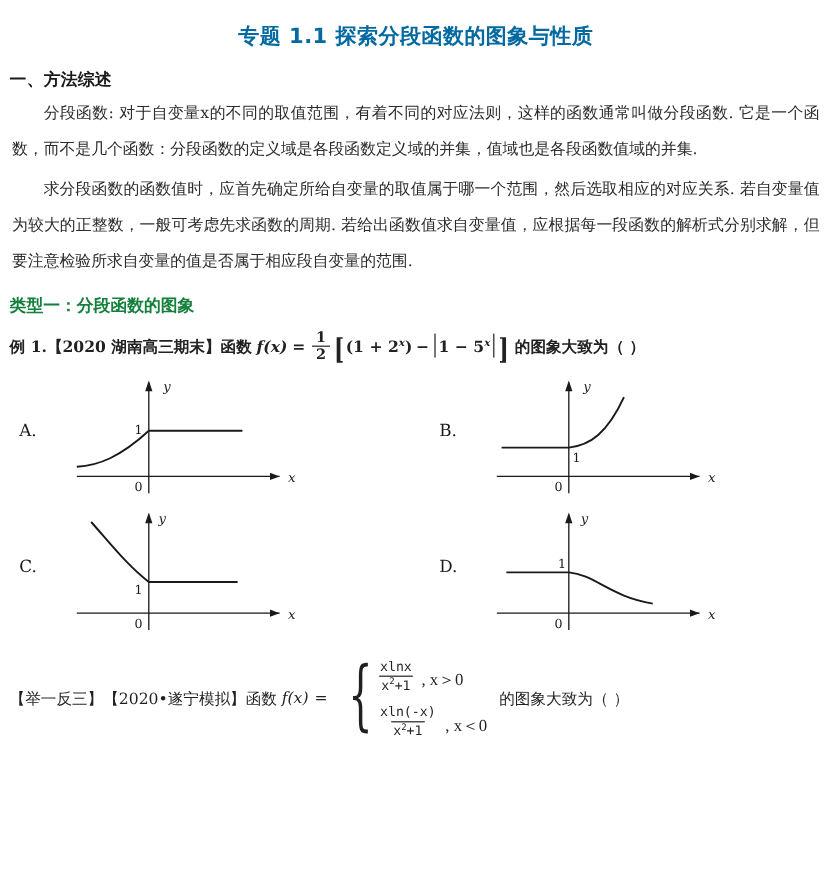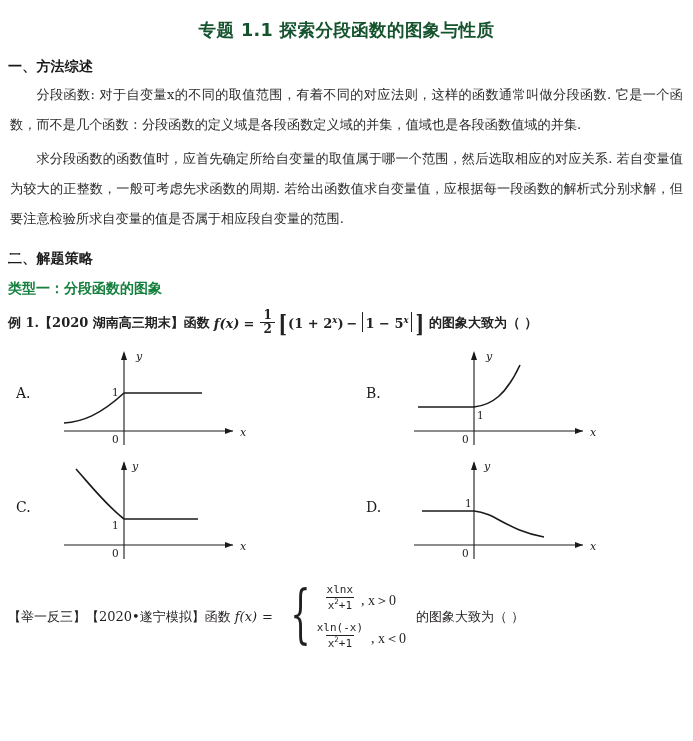--- a/index.html
+++ b/index.html
@@ -21,21 +21,21 @@
     height: 741px;
     padding: 0;
     box-sizing: border-box;
   }
   .doc-title {
     text-align: center;
     font-family: "DejaVu Sans", "Liberation Sans", sans-serif;
     font-weight: bold;
     font-size: 17.5px;
     letter-spacing: 0.4px;
-    color: #14532d;
+    color: #0369a1;
     margin: 10px 0 0 0;
     padding-top: 8px;
   }
   .section-head {
     font-family: "DejaVu Sans", "Liberation Sans", sans-serif;
     font-weight: bold;
     font-size: 14px;
     color: #1a1a1a;
     margin: 16px 0 0 8px;
     letter-spacing: 0.2px;
@@ -169,21 +169,20 @@
     flex-direction: column;
     justify-content: center;
     gap: 10px;
     margin-left: -6px;
   }
   .pw-row {
     display: flex;
     align-items: center;
     font-family: "DejaVu Sans Mono","Liberation Mono",monospace;
     font-size: 11px;
-    justify-content: center;
   }
   .pw-frac {
     display: inline-flex;
     flex-direction: column;
     align-items: center;
     line-height: 1.15;
     font-family: "DejaVu Sans Mono","Liberation Mono",monospace;
     font-size: 11px;
   }
   .pw-frac .num { padding: 0 2px; }
@@ -201,21 +200,20 @@
 <body>
 
 <div class="page">
 
   <h1 class="doc-title">专题 1.1  探索分段函数的图象与性质</h1>
 
   <h2 class="section-head">一、方法综述</h2>
   <p class="body-para">分段函数: 对于自变量x的不同的取值范围，有着不同的对应法则，这样的函数通常叫做分段函数. 它是一个函数，而不是几个函数：分段函数的定义域是各段函数定义域的并集，值域也是各段函数值域的并集.</p>
   <p class="body-para">求分段函数的函数值时，应首先确定所给自变量的取值属于哪一个范围，然后选取相应的对应关系. 若自变量值为较大的正整数，一般可考虑先求函数的周期. 若给出函数值求自变量值，应根据每一段函数的解析式分别求解，但要注意检验所求自变量的值是否属于相应段自变量的范围.</p>
 
-  <h2 class="section-head">二、解题策略</h2>
   <h3 class="sub-head">类型一：分段函数的图象</h3>
 
   <div class="example-line">
     <span>例 1.【2020 湖南高三期末】函数</span>
     <span class="mathit" style="margin-left:4px">f</span>
     <span class="mathit">(x)</span>
     <span style="margin:0 4px">=</span>
     <span class="frac">
       <span class="num">1</span>
       <span class="den">2</span>

